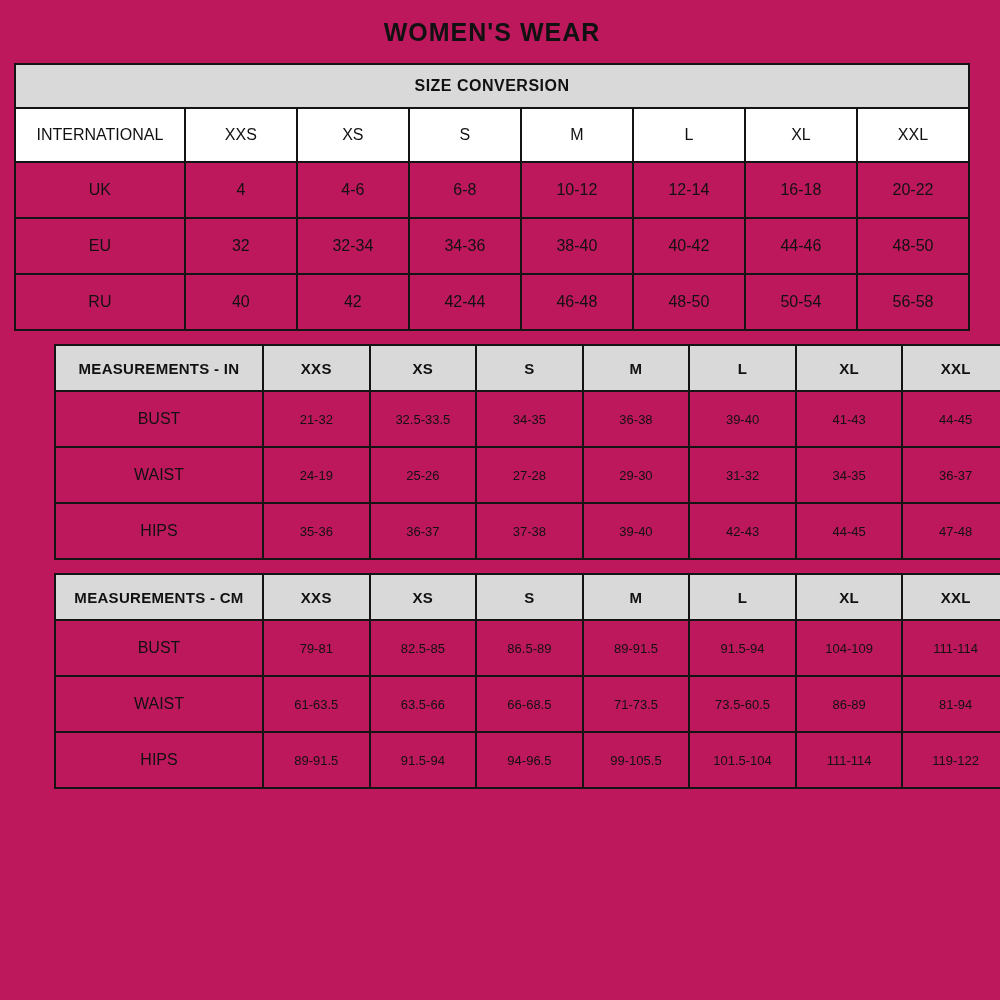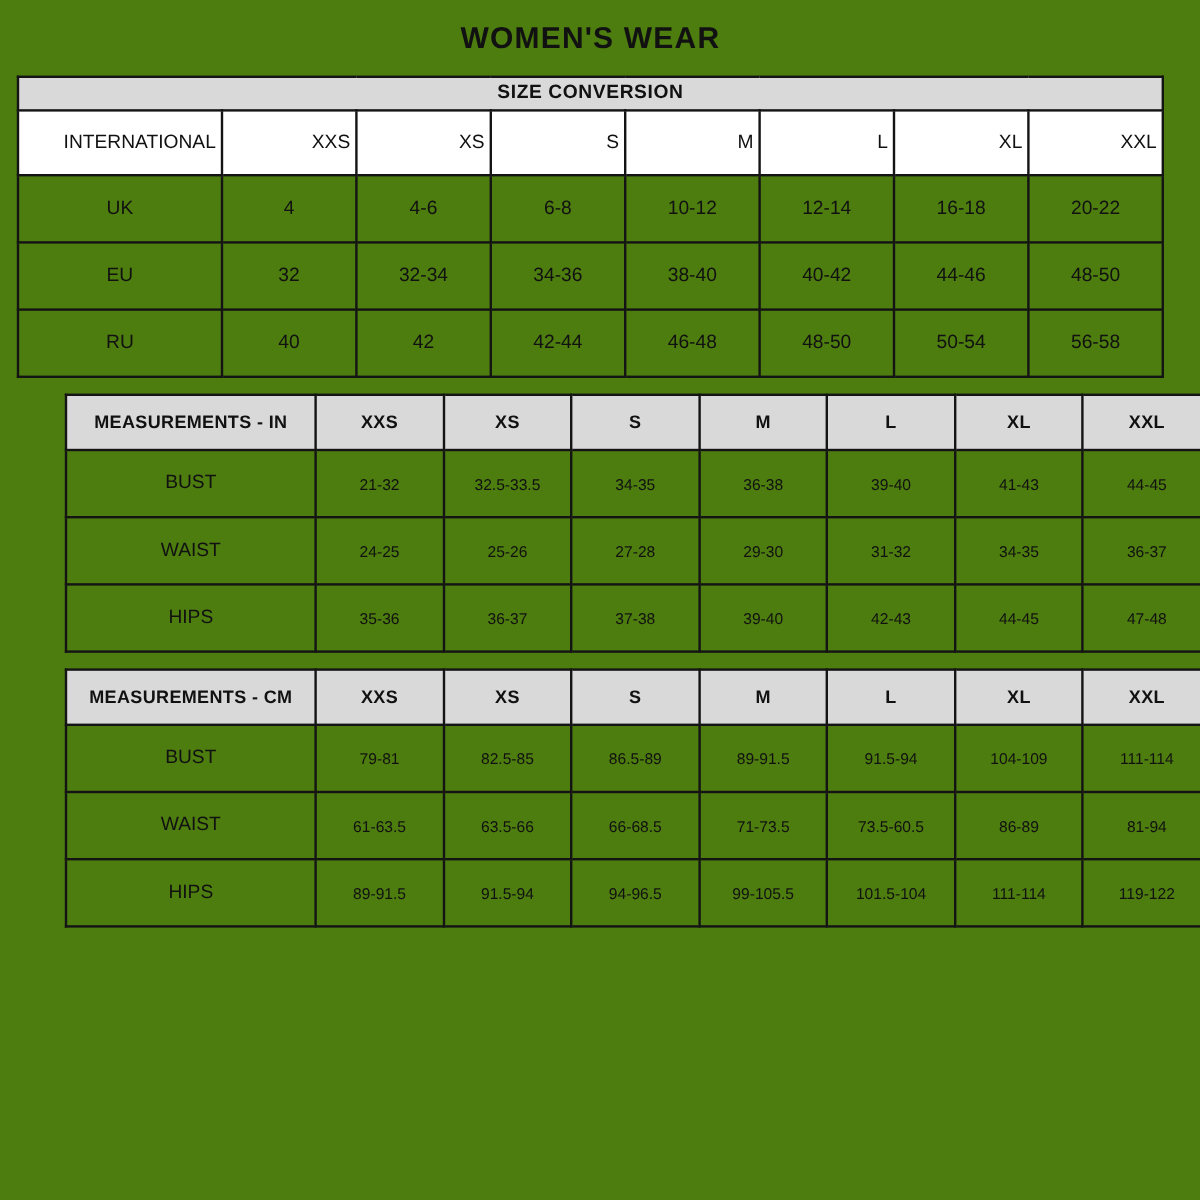--- a/index.html
+++ b/index.html
@@ -7,21 +7,21 @@
     padding: 0;
     background: #ffffff;
     color: #111111;
     font-family: "Liberation Sans", sans-serif;
   }
   .page {
     width: 1000px;
     min-height: 1000px;
     box-sizing: border-box;
     padding: 10px 30px 20px 14px;
-    background: #4d7c0f;
+    background: #be185d;
   }
   h1.page-title {
     text-align: center;
     font-size: 25px;
     font-weight: 700;
     letter-spacing: 1px;
     margin: 8px 0 16px 0;
   }
   table {
     width: 100%;
@@ -31,31 +31,30 @@
   td, th {
     border: 2px solid #141414;
     text-align: center;
     vertical-align: middle;
     padding: 2px 4px;
     box-sizing: border-box;
   }
   
   .t1 th.caption {
     background: #d9d9d9;
-    height: 28px;
+    height: 44px;
     font-size: 16px;
     font-weight: 700;
     letter-spacing: 0.5px;
   }
   .t1 thead tr.hdr th {
     background: #ffffff;
     height: 54px;
     font-size: 16px;
     font-weight: 500;
-    text-align: right;
   }
   .t1 tbody td {
     height: 56px;
     font-size: 16px;
     font-weight: 500;
   }
   
   .meas {
     margin-top: 13px;
     margin-left: 40px;
@@ -174,21 +173,21 @@
           <td>21-32</td>
           <td>32.5-33.5</td>
           <td>34-35</td>
           <td>36-38</td>
           <td>39-40</td>
           <td>41-43</td>
           <td>44-45</td>
         </tr>
         <tr>
           <td class="rowlabel">WAIST</td>
-          <td>24-25</td>
+          <td>24-19</td>
           <td>25-26</td>
           <td>27-28</td>
           <td>29-30</td>
           <td>31-32</td>
           <td>34-35</td>
           <td>36-37</td>
         </tr>
         <tr>
           <td class="rowlabel">HIPS</td>
           <td>35-36</td>

